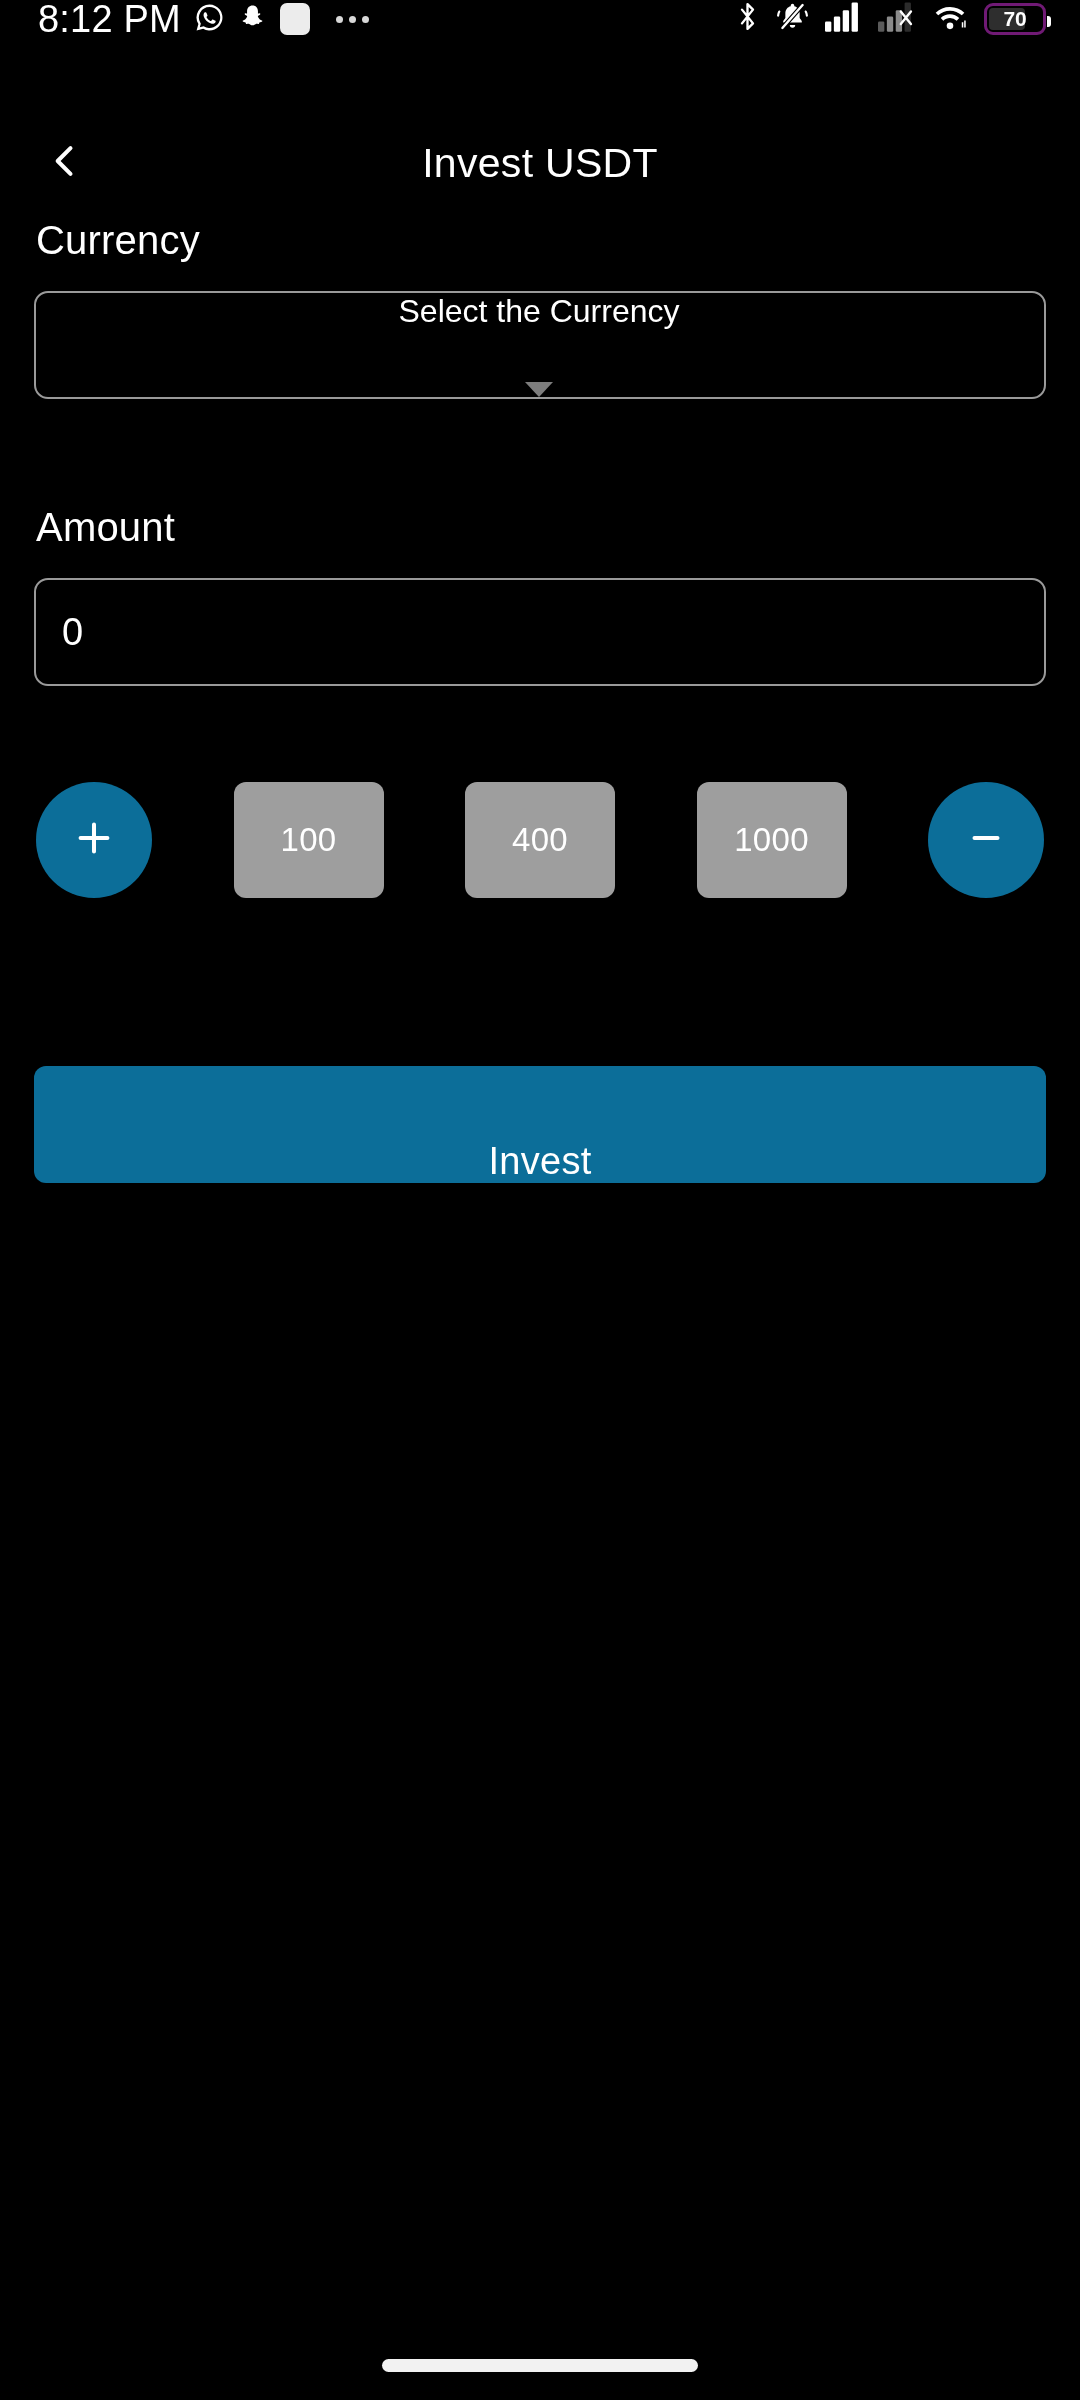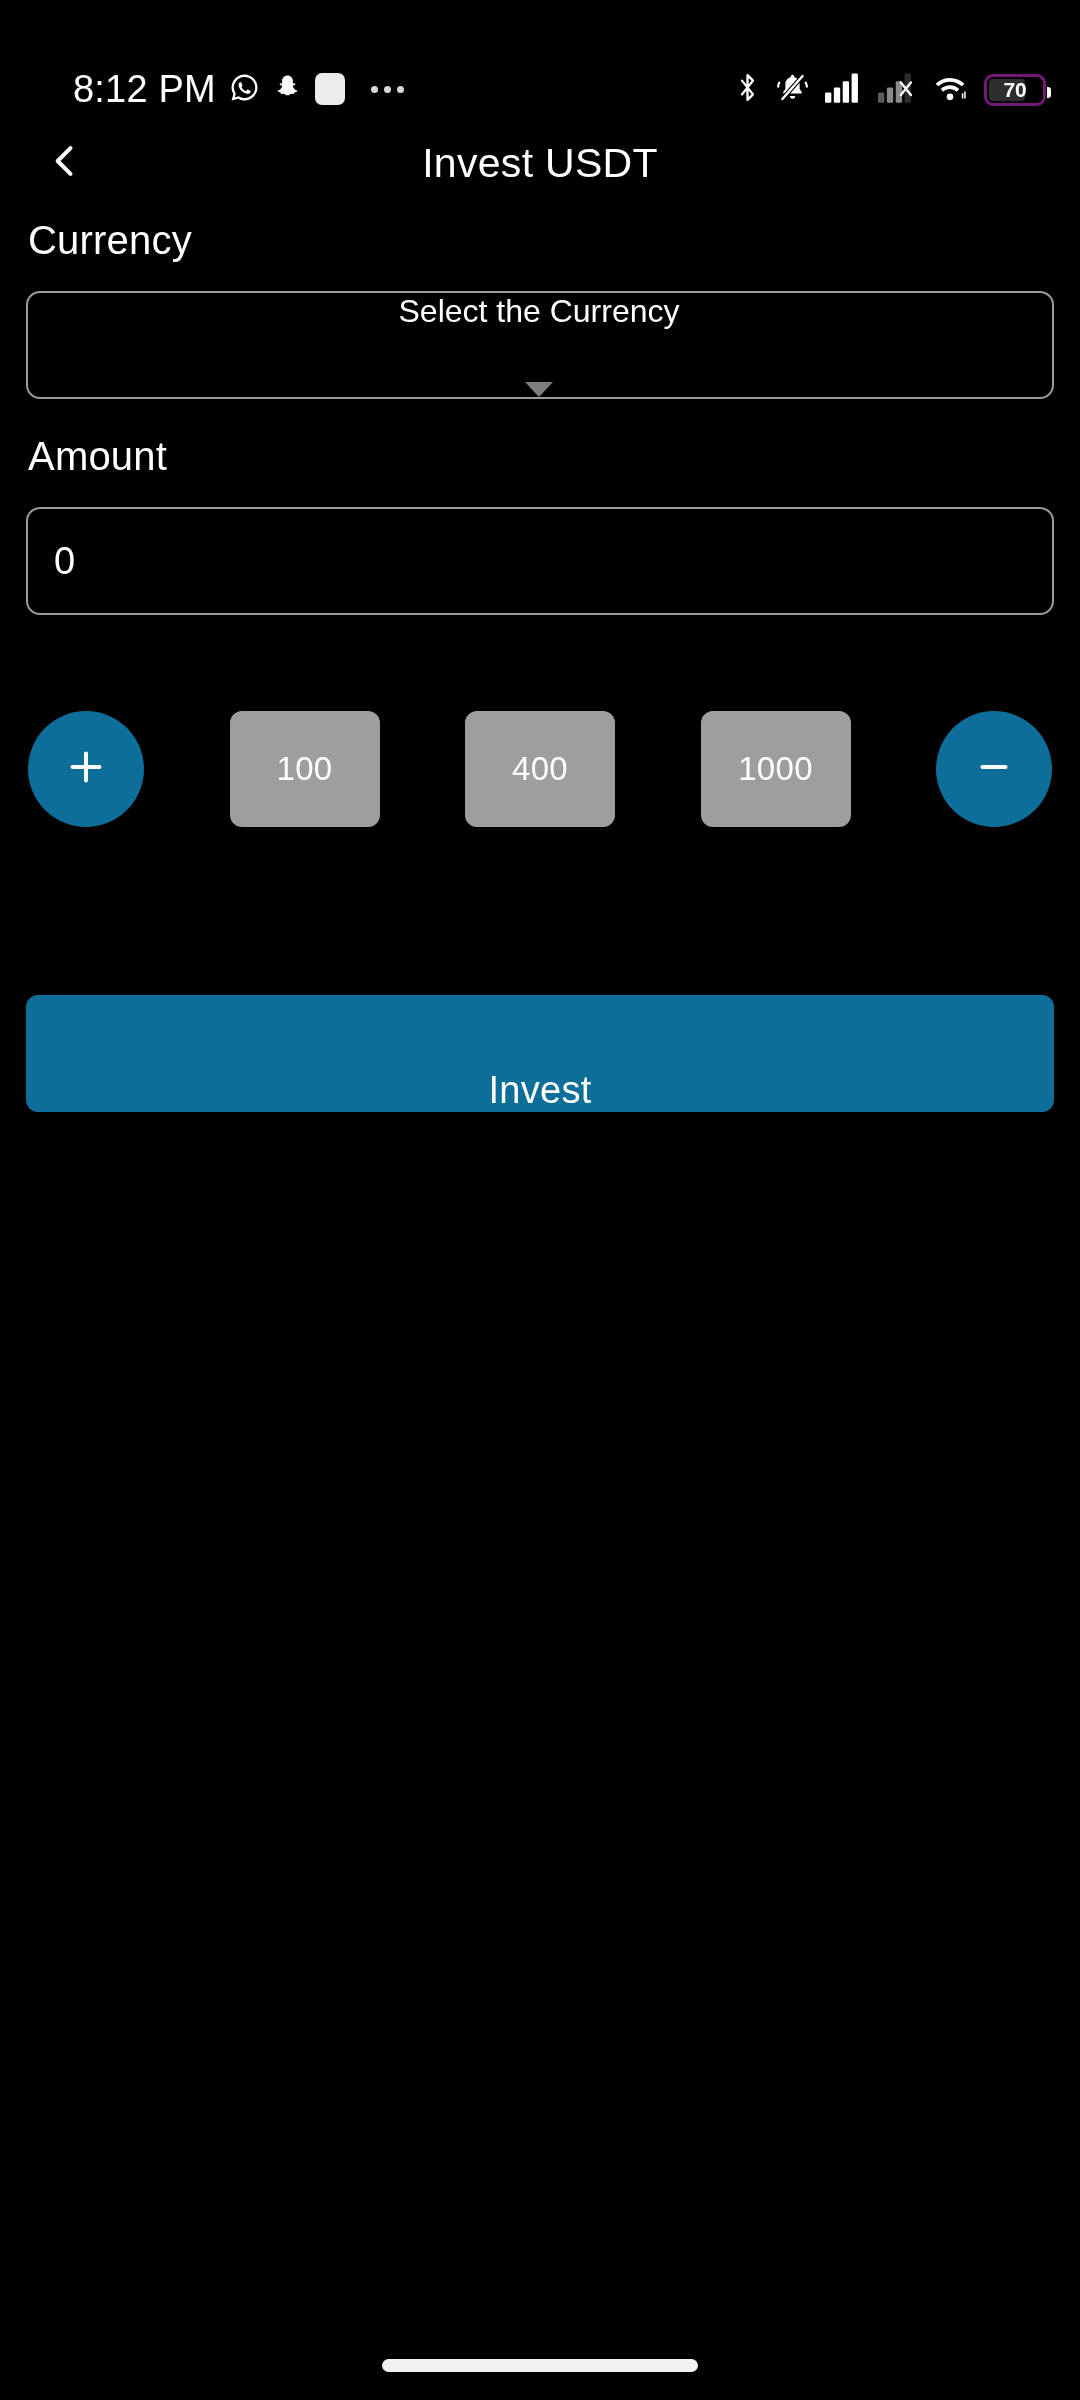--- a/index.html
+++ b/index.html
@@ -22,25 +22,24 @@
     background: #000000;
     display: flex;
     flex-direction: column;
   }
 
   
   .status-bar {
     height: 108px;
     flex: 0 0 auto;
     display: flex;
-    align-items: flex-end;
+    align-items: flex-start;
     justify-content: space-between;
     padding: 0 34px 0 38px;
     box-sizing: border-box;
-    margin-left: 35px;
   }
   .status-left {
     display: flex;
     align-items: center;
     gap: 13px;
   }
   .status-time {
     color: #ffffff;
     font-size: 38px;
     font-weight: 500;
@@ -138,21 +137,21 @@
     text-align: center;
     color: #ffffff;
     font-size: 41px;
     font-weight: 500;
     letter-spacing: 0.3px;
   }
 
   
   .content {
     flex: 1 1 auto;
-    padding: 0 26px;
+    padding: 0 34px;
     box-sizing: border-box;
   }
 
   .field-label {
     color: #ffffff;
     font-size: 40px;
     font-weight: 400;
     letter-spacing: 0.2px;
     margin-left: 2px;
   }
@@ -177,21 +176,21 @@
     font-weight: 400;
   }
   .caret {
     width: 0;
     height: 0;
     border-left: 14px solid transparent;
     border-right: 14px solid transparent;
     border-top: 15px solid #7d7d7d;
   }
 
-  .amount-block { margin-top: 35px; }
+  .amount-block { margin-top: 106px; }
 
   .amount-field {
     margin-top: 28px;
     height: 108px;
     border: 2px solid #9a9a9a;
     border-radius: 14px;
     box-sizing: border-box;
     display: flex;
     align-items: center;
     padding: 0 26px;

